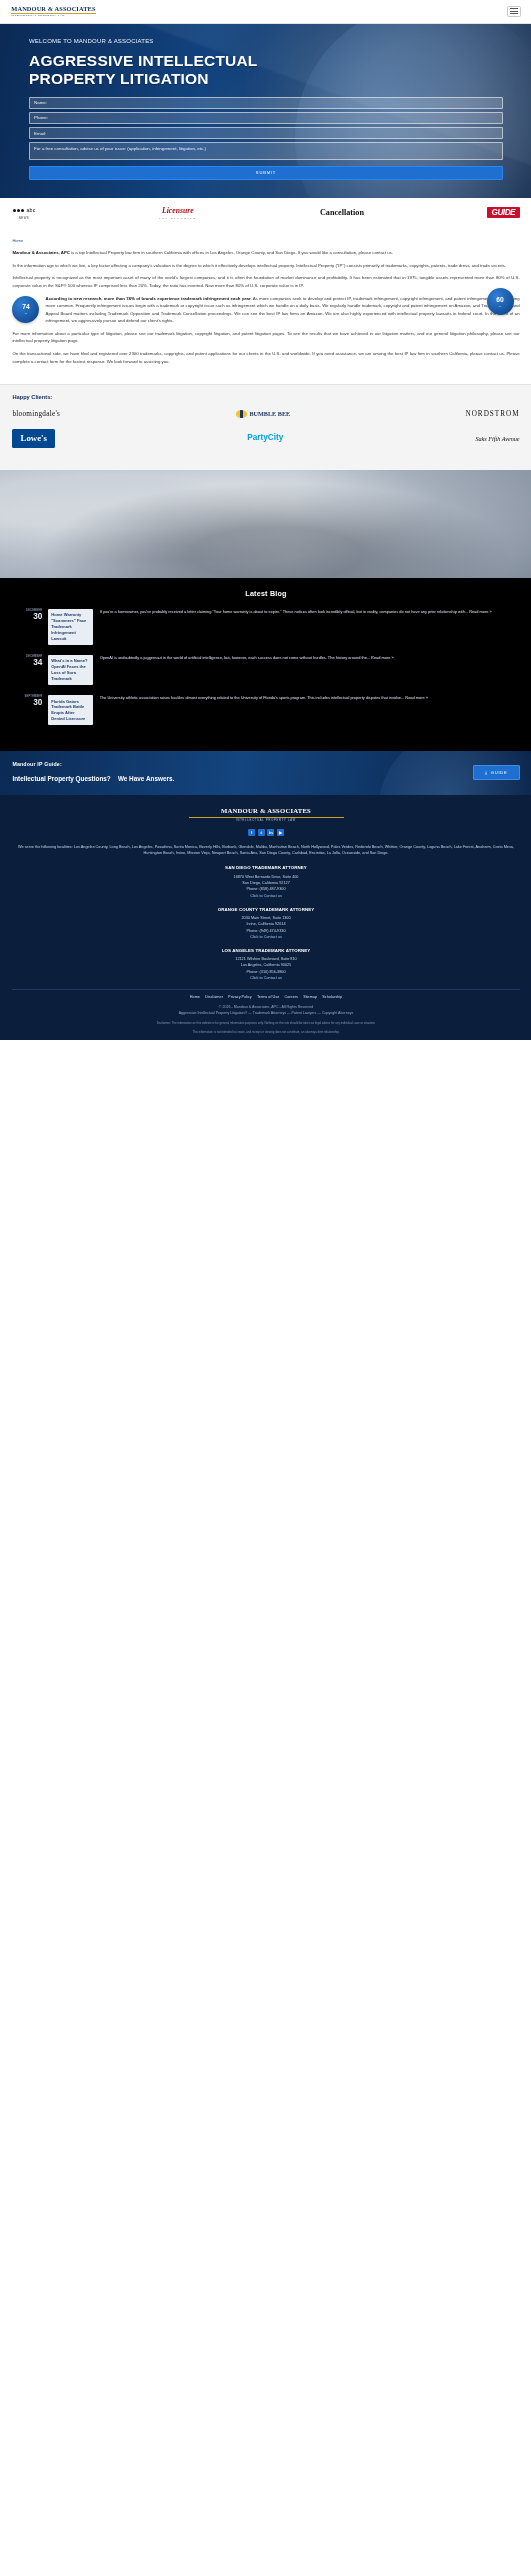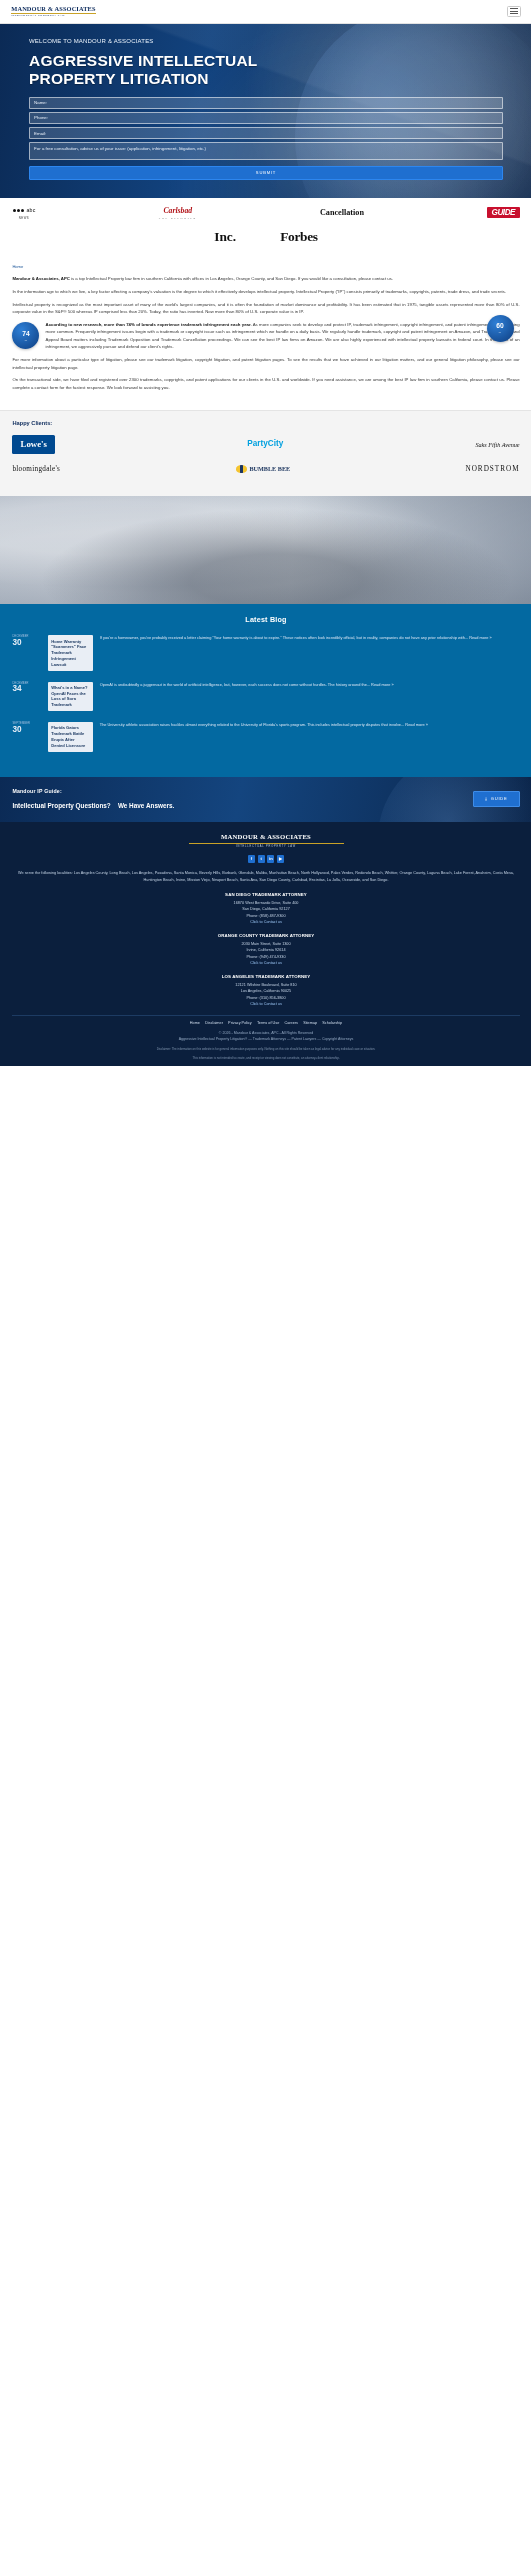--- a/index.html
+++ b/index.html
@@ -195,30 +195,30 @@
   .photo-band:after{
     content:"";position:absolute;inset:0;
     background:
       radial-gradient(ellipse at 52% 78%, rgba(60,70,85,.45) 0 22%, transparent 60%),
       radial-gradient(ellipse at 22% 30%, rgba(255,255,255,.35) 0 25%, transparent 55%),
       linear-gradient(95deg, rgba(160,170,185,.5) 0 30%, rgba(220,226,232,.1) 55%, rgba(120,132,150,.5) 100%);
   }
 
   
   .blog {
-    background:#0369a1;
+    background:#000000;
     color:#fff;
     padding:11.3px 12.4px 15.5px;
   }
   .blog h2 {
     margin:0 0 9.3px; text-align:center; font-size:7.2px; font-weight:bold; letter-spacing:0.2px;
   }
   .blog-item { display:flex; gap:5.2px; margin-bottom:10.3px; }
   .blog-date {
-    width:30px; flex:0 0 30px; text-align:left; color:#e6eef8;
+    width:30px; flex:0 0 30px; text-align:right; color:#e6eef8;
   }
   .blog-date .m { font-size:2.6px; letter-spacing:0.2px; color:#a9c3e2; }
   .blog-date .d { font-size:8.2px; font-weight:bold; line-height:1; }
   .blog-body { flex:1; display:flex; gap:7.2px; }
   .blog-title {
     width:45px; flex:0 0 45px;
     background:#e9eef5; color:#19365f;
     font-size:4.1px; font-weight:bold; line-height:1.45;
     padding:3.1px 3.6px; border-radius:1px;
   }
@@ -316,31 +316,27 @@
       <div class="press-item">
         <div class="abc">
           <span class="dots">
             <span style="background:#111"></span><span style="background:#111"></span><span style="background:#111"></span>
           </span>
           <span>abc</span>
         </div>
         <div class="abc-label">NEWS</div>
       </div>
       <div class="press-item hollywood">
-        <span>Carlsbad</span>
+        <span>Licensure</span>
         <small>THE REPORTER</small>
       </div>
       <div class="press-item entrepreneur">Cancellation</div>
       <div class="press-item">
         <span class="espn">GUIDE</span>
       </div>
-    </div>
-    <div class="press-row two">
-      <div class="inc">Inc.</div>
-      <div class="forbes">Forbes</div>
     </div>
   </div>
 
   <div class="content">
     <div class="breadcrumb">Home</div>
 
     <div class="badge-60">
       <span>60</span>
       <small>%</small>
     </div>
@@ -359,31 +355,31 @@
     <p>
       <b>According to new research, more than 74% of brands experience trademark infringement each year.</b><span> As more companies seek to develop and protect IP, trademark infringement, copyright infringement, and patent infringement, are becoming more common. Frequently infringement issues begin with a trademark or copyright issue such as infringement which we handle on a daily basis. We regularly handle trademark, copyright and patent infringement on Amazon, and Trademark Trial and Appeal Board matters including Trademark Opposition and Trademark Cancellation proceedings. We can see the best IP law firms on Amazon. We are also highly experienced with intellectual property lawsuits in federal court. In the event of an infringement, we aggressively pursue and defend our client's rights.</span>
     </p>
     <p>For more information about a particular type of litigation, please see our trademark litigation, copyright litigation, and patent litigation pages. To see the results that we have achieved in our litigation matters, and our general litigation philosophy, please see our intellectual property litigation page.</p>
     <p>On the transactional side, we have filed and registered over 2300 trademarks, copyrights, and patent applications for our clients in the U.S. and worldwide. If you need assistance, we are among the best IP law firm in southern California, please contact us. Please complete a contact form for the fastest response. We look forward to assisting you.</p>
   </div>
 
   <div class="clients">
     <h3>Happy Clients:</h3>
     <div class="client-row">
-      <div class="lowes">Lowe's</div>
-      <div class="partycity">PartyCity</div>
-      <div class="saks">Saks Fifth Avenue</div>
-    </div>
-    <div class="client-row">
       <div class="bloomingdales">bloomingdale's</div>
       <div class="bumble">
         <span class="bee"></span>
         <span class="txt">BUMBLE BEE</span>
       </div>
       <div class="nordstrom">NORDSTROM</div>
+    </div>
+    <div class="client-row">
+      <div class="lowes">Lowe's</div>
+      <div class="partycity">PartyCity</div>
+      <div class="saks">Saks Fifth Avenue</div>
     </div>
   </div>
 
   <div class="photo-band"></div>
 
   <div class="blog">
     <h2>Latest Blog</h2>
 
     <div class="blog-item">
       <div class="blog-date">

